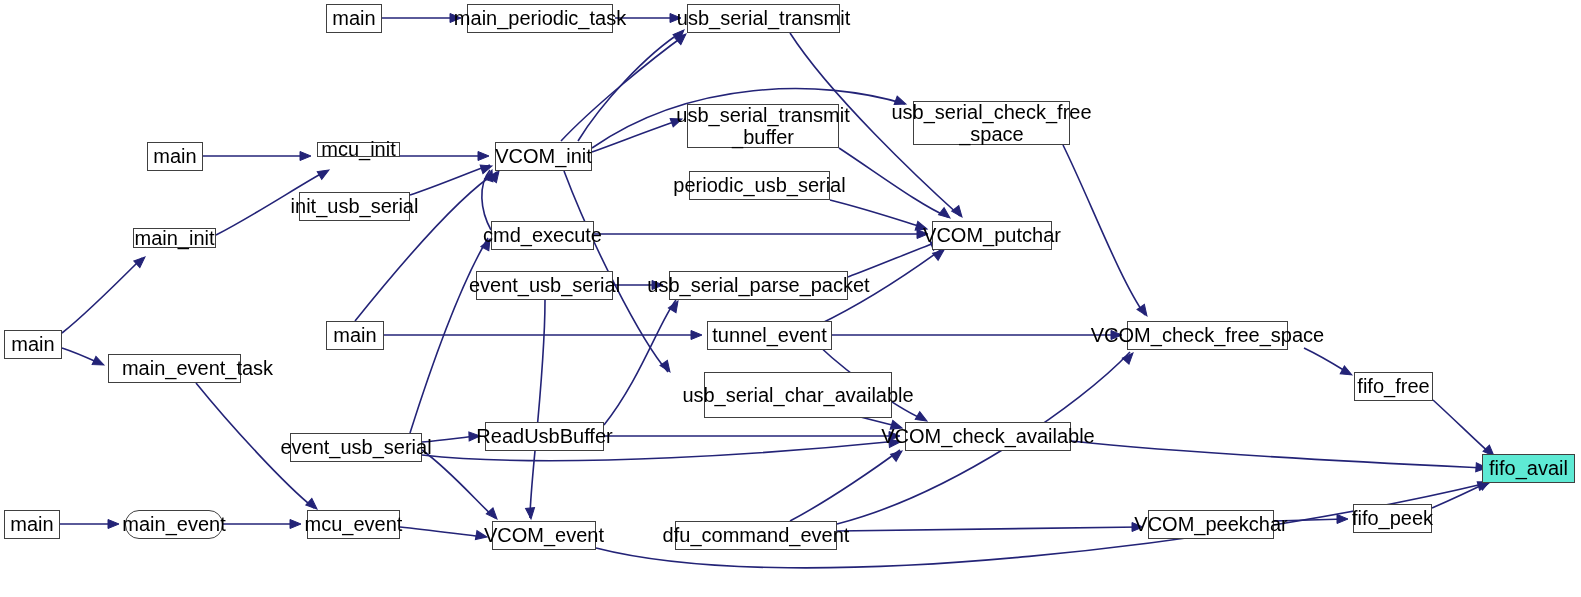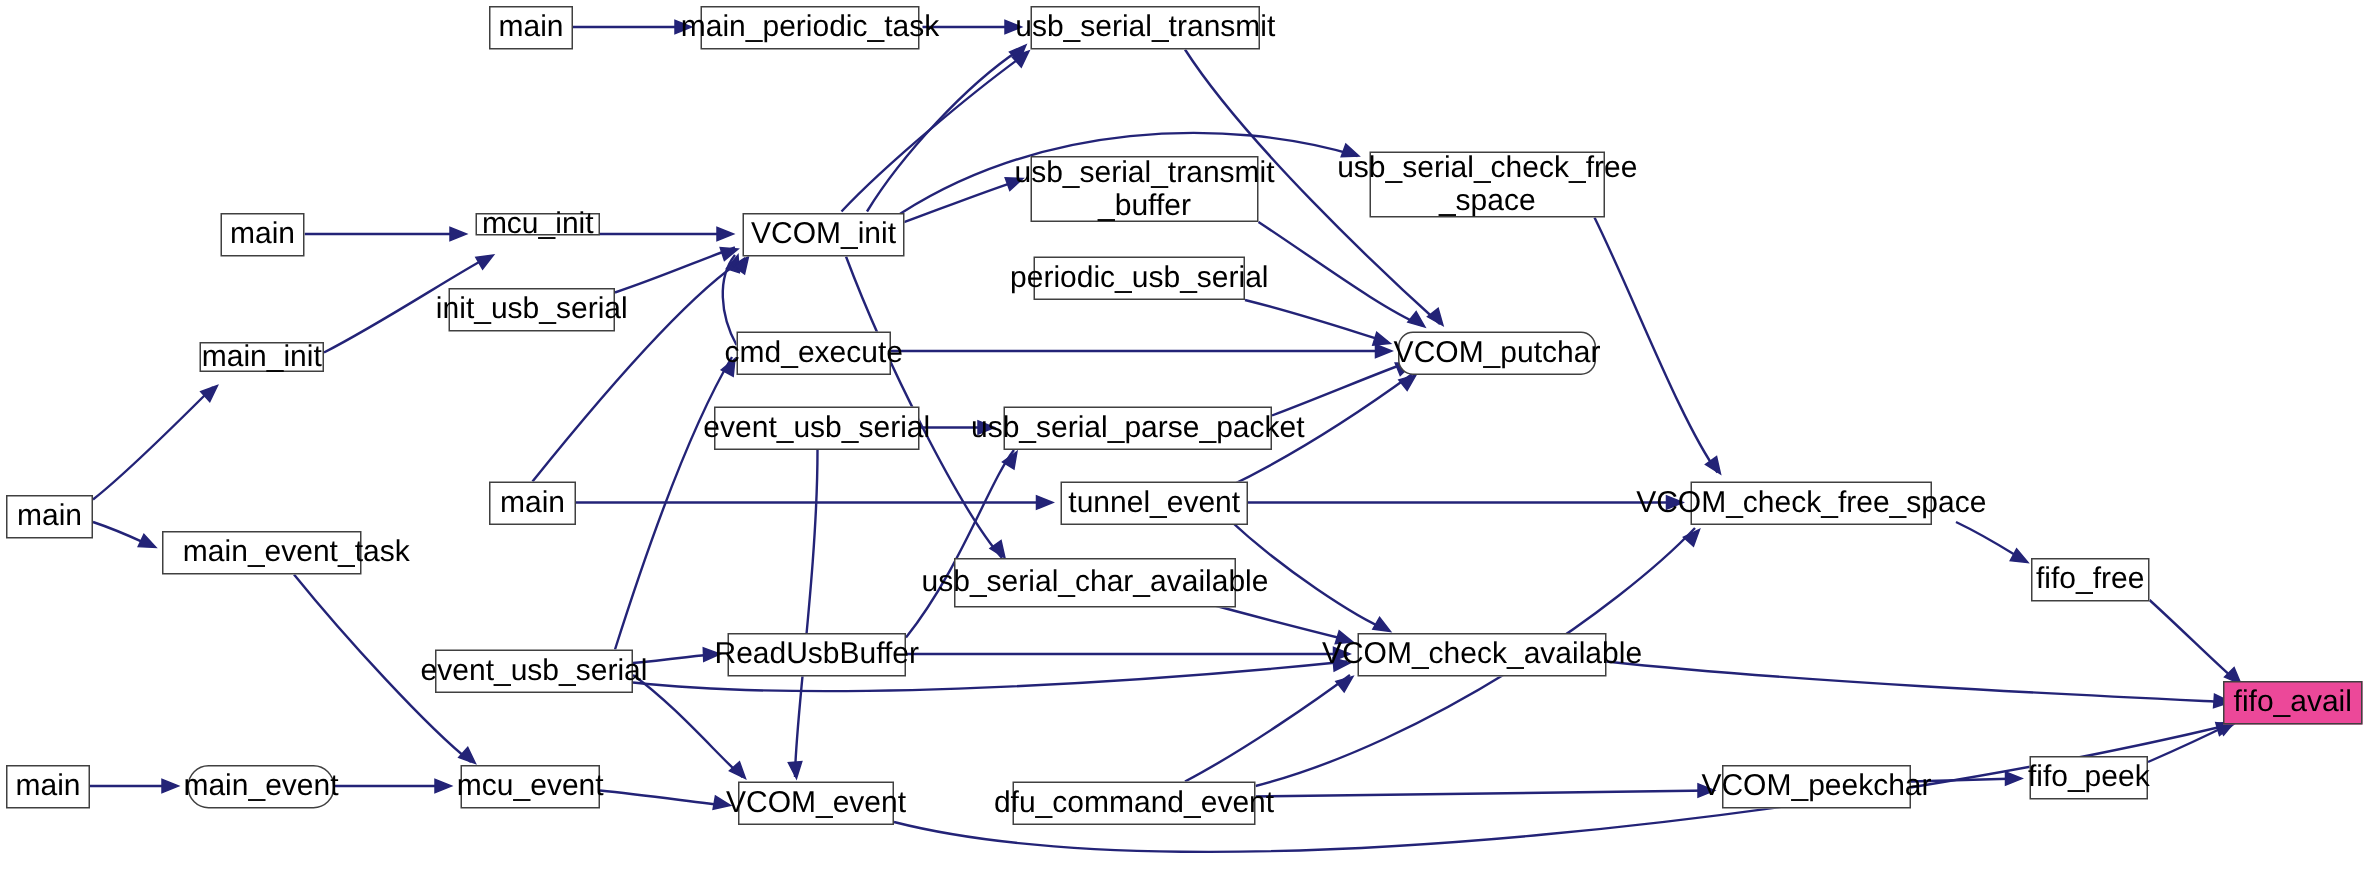--- a/index.html
+++ b/index.html
@@ -2,21 +2,21 @@
 <html><head>
 <meta charset="utf-8">
 <style>
   html,body{margin:0;padding:0;background:#ffffff;}
   #canvas{position:relative;width:1581px;height:597px;background:#ffffff;
           font-family:"Liberation Sans","DejaVu Sans",sans-serif;overflow:hidden;}
   .node{position:absolute;box-sizing:border-box;border:1px solid #404040;
         background:#ffffff;color:#000000;display:flex;align-items:center;
         justify-content:center;text-align:center;font-size:20px;line-height:1.12;
         letter-spacing:0px;white-space:pre-line;}
-  .node.hl{background:#ec4899;}
+  .node.hl{background:#5eead4;}
   #edges{position:absolute;left:0;top:0;width:1581px;height:597px;pointer-events:none;}
   #edges path{fill:none;stroke:#232377;stroke-width:1.6px;}
   #edges polygon{fill:#232377;stroke:#232377;stroke-width:1px;}
 </style>
 </head>
 <body>
 
 <div id="canvas">
   <svg id="edges" viewBox="0 0 1581 597" xmlns="http://www.w3.org/2000/svg">
       <path d="M382,18 L458,18"></path>
@@ -117,34 +117,34 @@
   <div id="nodes">
       <div class="node" style="left: 326px; top: 4px; width: 56px; height: 29px;">main</div>
       <div class="node" style="left: 467px; top: 4px; width: 146px; height: 29px;">main_periodic_task</div>
       <div class="node" style="left: 687px; top: 4px; width: 153px; height: 29px;">usb_serial_transmit</div>
       <div class="node" style="left: 913px; top: 101px; width: 157px; height: 44px;">usb_serial_check_free
 _space</div>
       <div class="node" style="left: 687px; top: 104px; width: 152px; height: 44px;">usb_serial_transmit
 _buffer</div>
       <div class="node" style="left: 147px; top: 142px; width: 56px; height: 29px;">main</div>
       <div class="node" style="left: 317px; top: 142px; width: 83px; height: 15px;">mcu_init</div>
-      <div class="node" style="left: 495px; top: 142px; width: 108px; height: 29px;">VCOM_init</div>
+      <div class="node" style="left: 495px; top: 142px; width: 97px; height: 29px;">VCOM_init</div>
       <div class="node" style="left: 689px; top: 171px; width: 141px; height: 29px;">periodic_usb_serial</div>
       <div class="node" style="left: 299px; top: 192px; width: 111px; height: 29px;">init_usb_serial</div>
       <div class="node" style="left: 133px; top: 228px; width: 83px; height: 20px;">main_init</div>
       <div class="node" style="left: 491px; top: 221px; width: 103px; height: 29px;">cmd_execute</div>
-      <div class="node" style="left: 932px; top: 221px; width: 132px; height: 29px; border-radius: 10px;">VCOM_putchar</div>
+      <div class="node" style="left: 932px; top: 221px; width: 120px; height: 29px;">VCOM_putchar</div>
       <div class="node" style="left: 476px; top: 271px; width: 137px; height: 29px;">event_usb_serial</div>
       <div class="node" style="left: 669px; top: 271px; width: 179px; height: 29px;">usb_serial_parse_packet</div>
       <div class="node" style="left: 326px; top: 321px; width: 58px; height: 29px;">main</div>
       <div class="node" style="left: 707px; top: 321px; width: 125px; height: 29px;">tunnel_event</div>
       <div class="node" style="left: 1127px; top: 321px; width: 161px; height: 29px;">VCOM_check_free_space</div>
       <div class="node" style="left: 4px; top: 330px; width: 58px; height: 29px;">main</div>
       <div class="node" style="left: 108px; top: 354px; width: 133px; height: 29px; padding-left: 46px;">main_event_task</div>
-      <div class="node" style="left: 636px; top: 372px; width: 188px; height: 33px;">usb_serial_char_available</div>
+      <div class="node" style="left: 704px; top: 372px; width: 188px; height: 46px;">usb_serial_char_available</div>
       <div class="node" style="left: 1354px; top: 372px; width: 79px; height: 29px;">fifo_free</div>
       <div class="node" style="left: 485px; top: 422px; width: 119px; height: 29px;">ReadUsbBuffer</div>
       <div class="node" style="left: 905px; top: 422px; width: 166px; height: 29px;">VCOM_check_available</div>
       <div class="node" style="left: 290px; top: 433px; width: 132px; height: 29px;">event_usb_serial</div>
       <div class="node hl" style="left: 1482px; top: 454px; width: 93px; height: 29px;">fifo_avail</div>
       <div class="node" style="left: 1353px; top: 504px; width: 79px; height: 29px;">fifo_peek</div>
       <div class="node" style="left: 4px; top: 510px; width: 56px; height: 29px;">main</div>
       <div class="node" style="left: 125px; top: 510px; width: 98px; height: 29px; border-radius: 14px;">main_event</div>
       <div class="node" style="left: 307px; top: 510px; width: 93px; height: 29px;">mcu_event</div>
       <div class="node" style="left: 1148px; top: 510px; width: 126px; height: 29px;">VCOM_peekchar</div>

